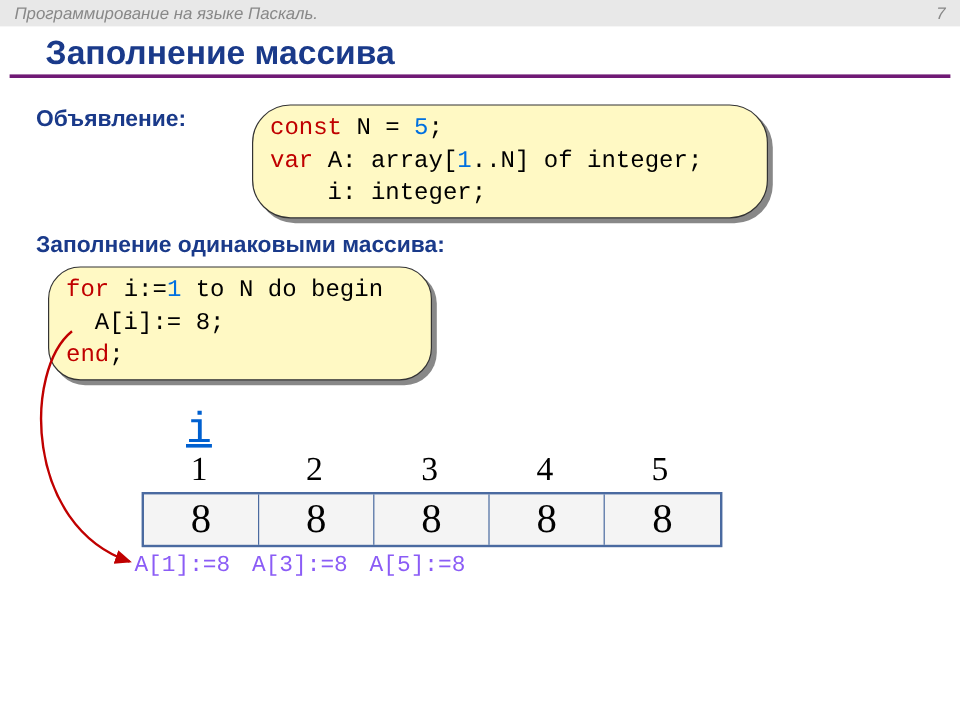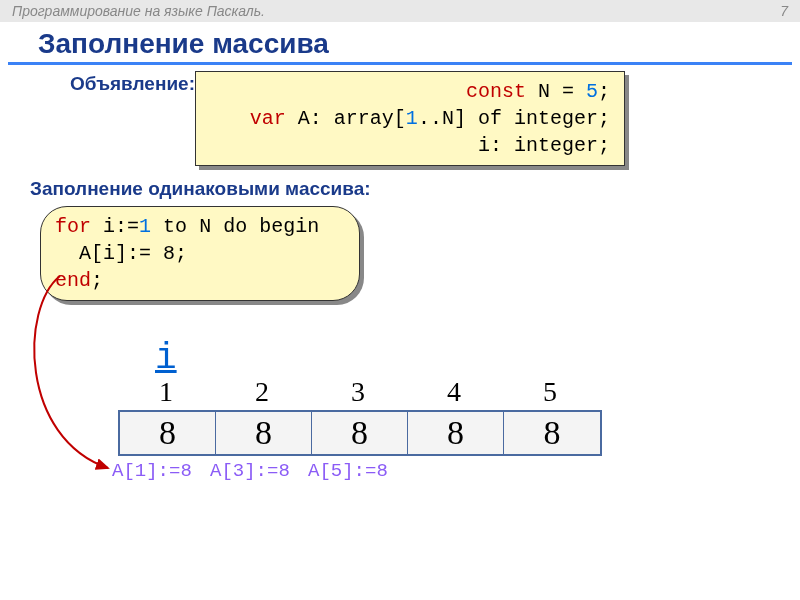--- a/index.html
+++ b/index.html
@@ -21,22 +21,22 @@
     padding: 0 12px;
     font-style: italic;
     color: #888;
     font-size: 14px;
   }
   .slide-title {
     font-size: 28px;
     font-weight: bold;
     color: #1a3a8a;
     padding: 6px 30px 2px 30px;
-    border-bottom: 3px solid #3b82f6;
-    margin: 0 8px 6px 8px;
+    border-bottom: 3px solid #701a75;
+    margin: 0 8px 22px 8px;
   }
   .section-label {
     color: #1a3a8a;
     font-weight: bold;
     font-size: 19px;
     padding: 2px 0 6px 30px;
   }
   .code-box {
     background: #fff9c4;
     border: 1px solid #333;
@@ -55,25 +55,25 @@
   .code-box .kw-to,
   .code-box .kw-do,
   .code-box .kw-begin,
   .code-box .kw-of,
   .code-box .kw-integer,
   .code-box .kw-array { color: #000; }
   .code-box .num { color: #0070e0; }
   .top-row {
     display: flex;
     align-items: flex-start;
-    text-align: right;
   }
   #code1 {
-    margin-left: 0;
+    margin-left: 15px;
     width: 400px;
+    border-radius: 32px;
   }
   #code2 {
     margin-left: 40px;
     width: 290px;
     border-radius: 27px;
   }
   .i-label {
     font-family: "Courier New", monospace;
     font-size: 36px;
     color: #0060d0;

